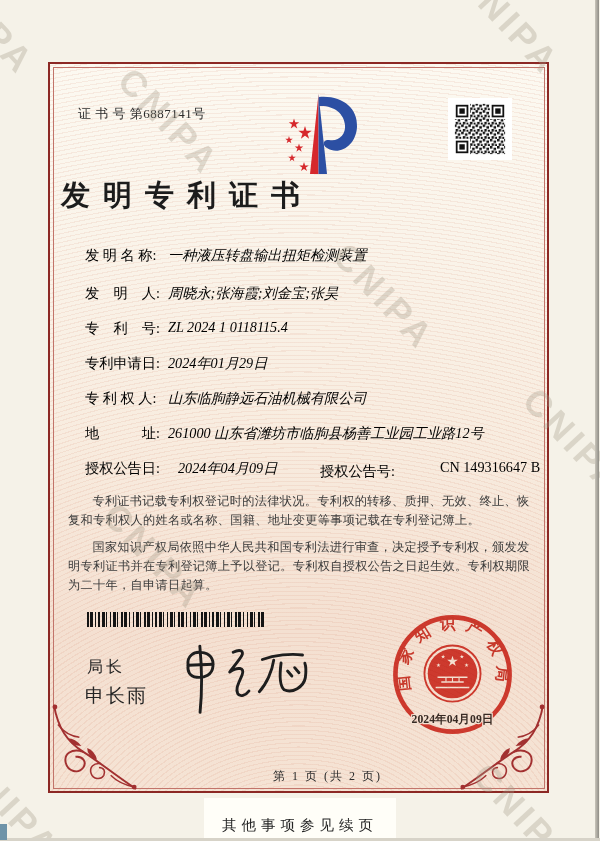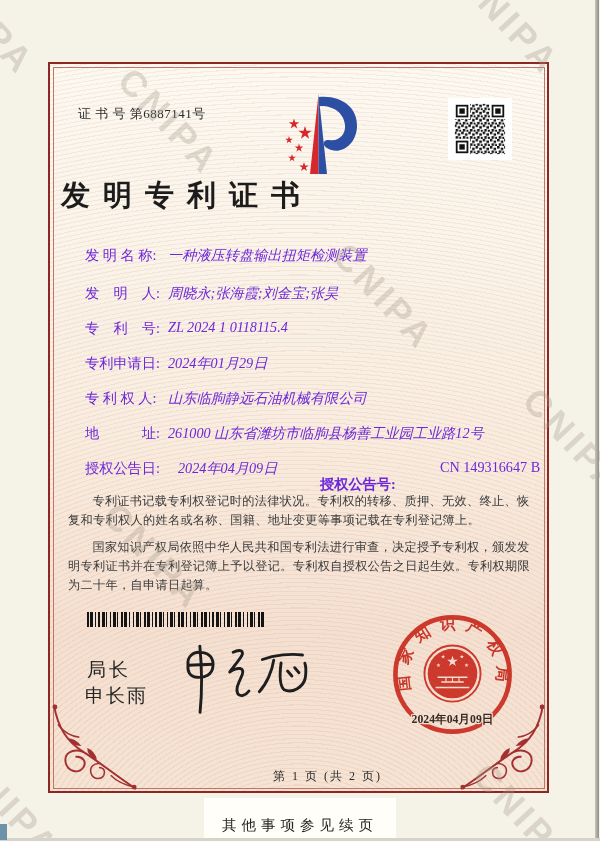--- a/index.html
+++ b/index.html
@@ -30,36 +30,36 @@
   }
 
   .abs{position:absolute;}
   .cert-no{left:78px;top:105px;font-size:13px;letter-spacing:0.5px;color:#2c2c2c;z-index:10;}
   .logo{left:282px;top:90px;width:95px;height:95px;z-index:10;}
   .qr-box{left:448px;top:98px;width:64px;height:62px;background:#fff;z-index:10;}
   .qr-box svg{position:absolute;left:6px;top:5px;}
   .title{left:48px;top:176px;width:501px;font-size:29px;font-weight:bold;
     letter-spacing:13px;text-indent:13px;color:#1c1c1c;z-index:10;}
 
-  .row{position:absolute;left:85px;height:20px;font-size:14.2px;white-space:nowrap;z-index:10;color:#6d28d9;}
+  .row{position:absolute;left:85px;height:20px;font-size:14.2px;white-space:nowrap;z-index:10;color:#000000;}
   .row .f-value{position:absolute;left:83px;top:0;white-space:nowrap;font-style:italic;}
   .row .f-value.v7{left:93px;}
-  .row .f-label2{position:absolute;left:235px;top:16px;font-weight:bold;}
+  .row .f-label2{position:absolute;left:235px;top:3px;}
   .row .f-value2{position:absolute;left:355px;top:0;}
 
   .paras{left:68px;top:492px;width:468px;font-size:12.2px;line-height:1.55;color:#3a3a3a;
     letter-spacing:0.3px;z-index:10;}
   .paras p{margin:0 0 8px 0;text-indent:2em;}
 
   .barcode{left:87px;top:612px;width:177px;height:15px;z-index:10;
     background:repeating-linear-gradient(90deg,
       #141414 0px,#141414 1.6px,rgba(0,0,0,0) 1.6px,rgba(0,0,0,0) 3.2px,
       #141414 3.2px,#141414 6.2px,rgba(0,0,0,0) 6.2px,rgba(0,0,0,0) 7.6px,
       #141414 7.6px,#141414 8.6px,rgba(0,0,0,0) 8.6px,rgba(0,0,0,0) 11.4px);}
-  .director-title{left:87px;top:657px;font-size:19px;letter-spacing:3px;z-index:10;color:#242424;}
+  .director-title{left:87px;top:657px;font-size:16px;letter-spacing:3px;z-index:10;color:#242424;}
   .director-name{left:85px;top:683px;font-size:19px;letter-spacing:2px;z-index:10;color:#242424;}
   .signature{left:172px;top:638px;z-index:10;transform:rotate(-2deg);}
 
   .seal{left:387px;top:609px;width:131px;height:131px;z-index:20;mix-blend-mode:multiply;opacity:0.95;}
   .seal text{font-family:"Liberation Serif","DejaVu Serif",serif;}
 
   .ornament{width:88px;height:88px;z-index:6;}
   .orn-right{left:457px;top:703px;}
   .orn-left{left:52px;top:703px;transform:scaleX(-1);}
 

